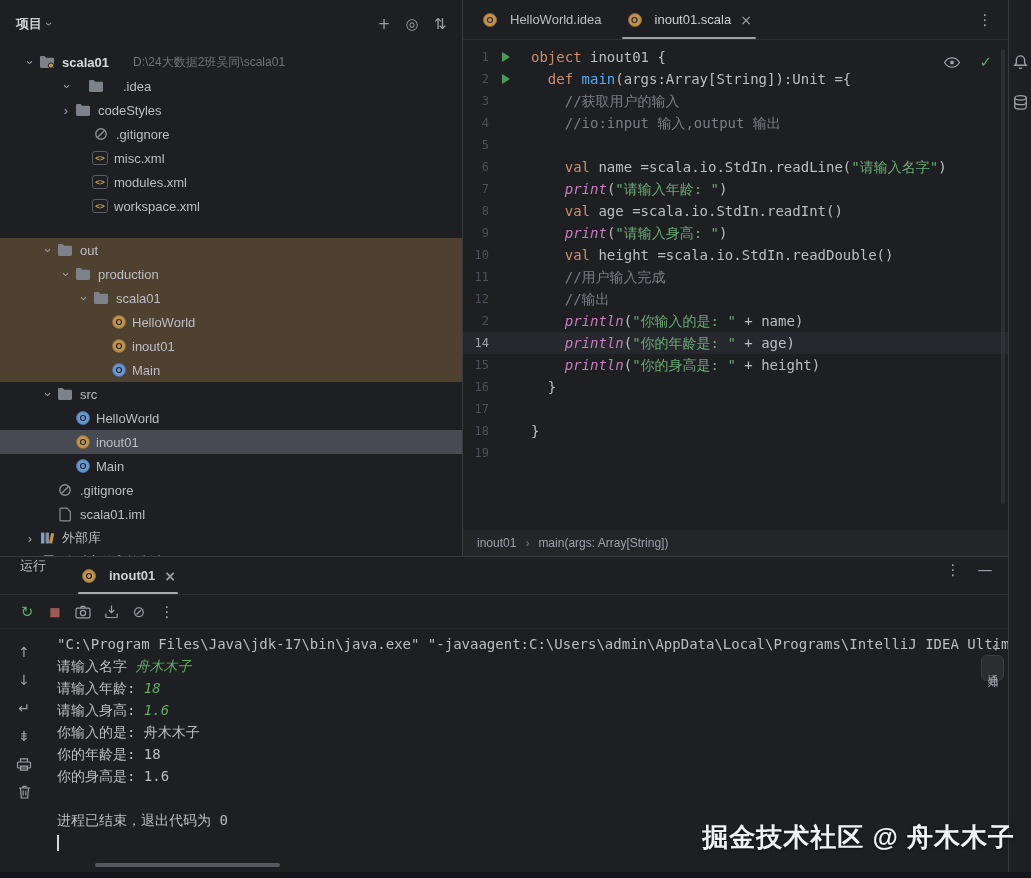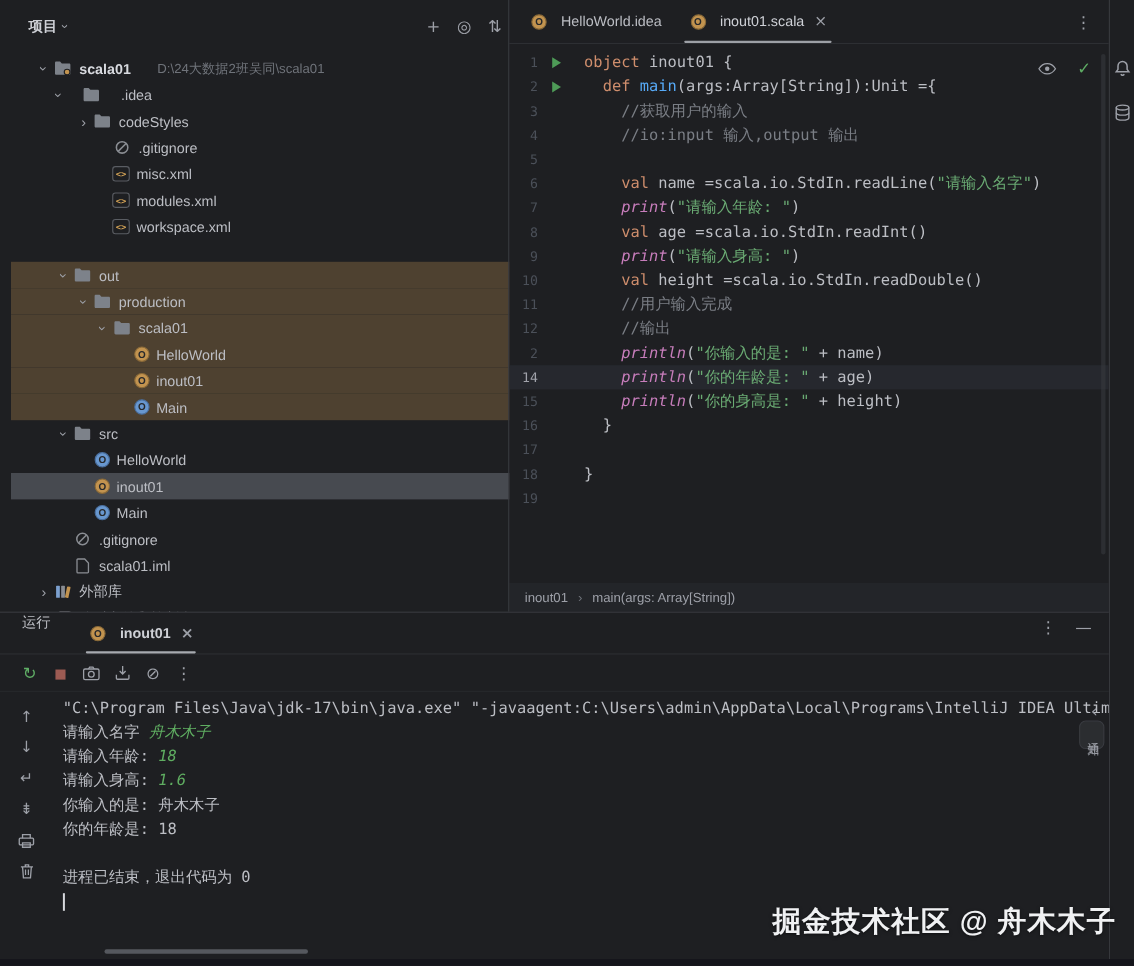--- a/index.html
+++ b/index.html
@@ -1,21 +1,21 @@
 <!DOCTYPE html>
 <html><head>
 <meta charset="utf-8">
 <style>
   *{box-sizing:border-box;margin:0;padding:0}
   html,body{width:1031px;height:878px;overflow:hidden}
   body{position:relative;background:#1e1f22;font-family:"Liberation Sans",sans-serif;color:#bcbec4}
   .panel{position:absolute;background:#1e1f22}
 
   
-  #project-panel{left:10px;top:0;width:546px;height:556px;border-right:1px solid #393b40}
+  #project-panel{left:0;top:0;width:546px;height:556px;border-right:1px solid #393b40}
   .pp-header{display:flex;align-items:center;height:48px;padding:0 8px 0 16px}
   .pp-title{display:flex;align-items:center;gap:5px;color:#ced0d6;font-size:13px;font-weight:600}
   .rot90{display:inline-block;transform:rotate(90deg);color:#9da0a8;font-size:12px;font-weight:400}
   .pp-tools{margin-left:auto;display:flex;gap:2px}
   .tool{width:26px;height:26px;display:flex;align-items:center;justify-content:center;color:#9da0a8;font-size:15px;border-radius:4px;font-family:"DejaVu Sans",sans-serif;cursor:default}
   .tree{position:absolute;top:50px;left:0;right:0}
   .tree-row{display:flex;align-items:center;height:24px;font-size:13px;color:#bcbec4;white-space:nowrap}
   .tree-row.hl-brown{background:#4e4130}
   .tree-row.hl-selected{background:#474a50}
   .chevron{width:16px;flex:none;color:#9da0a8;font-size:13px;text-align:center}
@@ -104,21 +104,21 @@
         <span class="chevron exp">›</span>
         <span class="ticon">
           <svg width="16" height="14" viewBox="0 0 16 14">
             <path d="M1 2.2C1 1.5 1.5 1 2.2 1h3.4l1.6 1.7h6.6c.7 0 1.2.5 1.2 1.2v7.9c0 .7-.5 1.2-1.2 1.2H2.2C1.5 13 1 12.5 1 11.8V2.2z" fill="#7d828a"></path>
             <circle cx="12" cy="10.5" r="2.6" fill="#c2934f" stroke="#1e1f22" stroke-width="1"></circle>
           </svg>
         </span>
         <span class="t-label bold">scala01</span>
         <span class="t-path">D:\24大数据2班吴同\scala01</span>
       </div>
-      <div class="tree-row" style="padding-left: 36px; gap: 12px;">
+      <div class="tree-row" style="padding-left: 59px; gap: 12px;">
         <span class="chevron exp">›</span>
         <span class="ticon">
           <svg width="16" height="14" viewBox="0 0 16 14">
             <path d="M1 2.2C1 1.5 1.5 1 2.2 1h3.4l1.6 1.7h6.6c.7 0 1.2.5 1.2 1.2v7.9c0 .7-.5 1.2-1.2 1.2H2.2C1.5 13 1 12.5 1 11.8V2.2z" fill="#7d828a"></path>
           </svg>
         </span>
         <span class="t-label">.idea</span>
       </div>
       <div class="tree-row" style="padding-left: 58px;">
         <span class="chevron">›</span>
@@ -469,20 +469,21 @@
   </div>
 
   <div class="console">
     <div id="console-lines">
         <div class="console-line"><span class="ck-df">"C:\Program Files\Java\jdk-17\bin\java.exe" "-javaagent:C:\Users\admin\AppData\Local\Programs\IntelliJ IDEA Ultima</span></div>
         <div class="console-line"><span class="ck-df">请输入名字 </span><span class="ck-in">舟木木子</span></div>
         <div class="console-line"><span class="ck-df">请输入年龄: </span><span class="ck-in">18</span></div>
         <div class="console-line"><span class="ck-df">请输入身高: </span><span class="ck-in">1.6</span></div>
         <div class="console-line"><span class="ck-df">你输入的是: 舟木木子</span></div>
         <div class="console-line"><span class="ck-df">你的年龄是: 18</span></div>
+        <div class="console-line"><span class="ck-df">你的身高是: 1.6</span></div>
         <div class="console-line"></div>
         <div class="console-line"><span class="ck-df">进程已结束，退出代码为 0</span></div>
         <div class="console-line"><span class="caret"></span></div>
       </div>
   </div>
 
   <span class="collapse-chev">‹</span>
   <div class="v-tab">
     <span>通知</span>
   </div>

